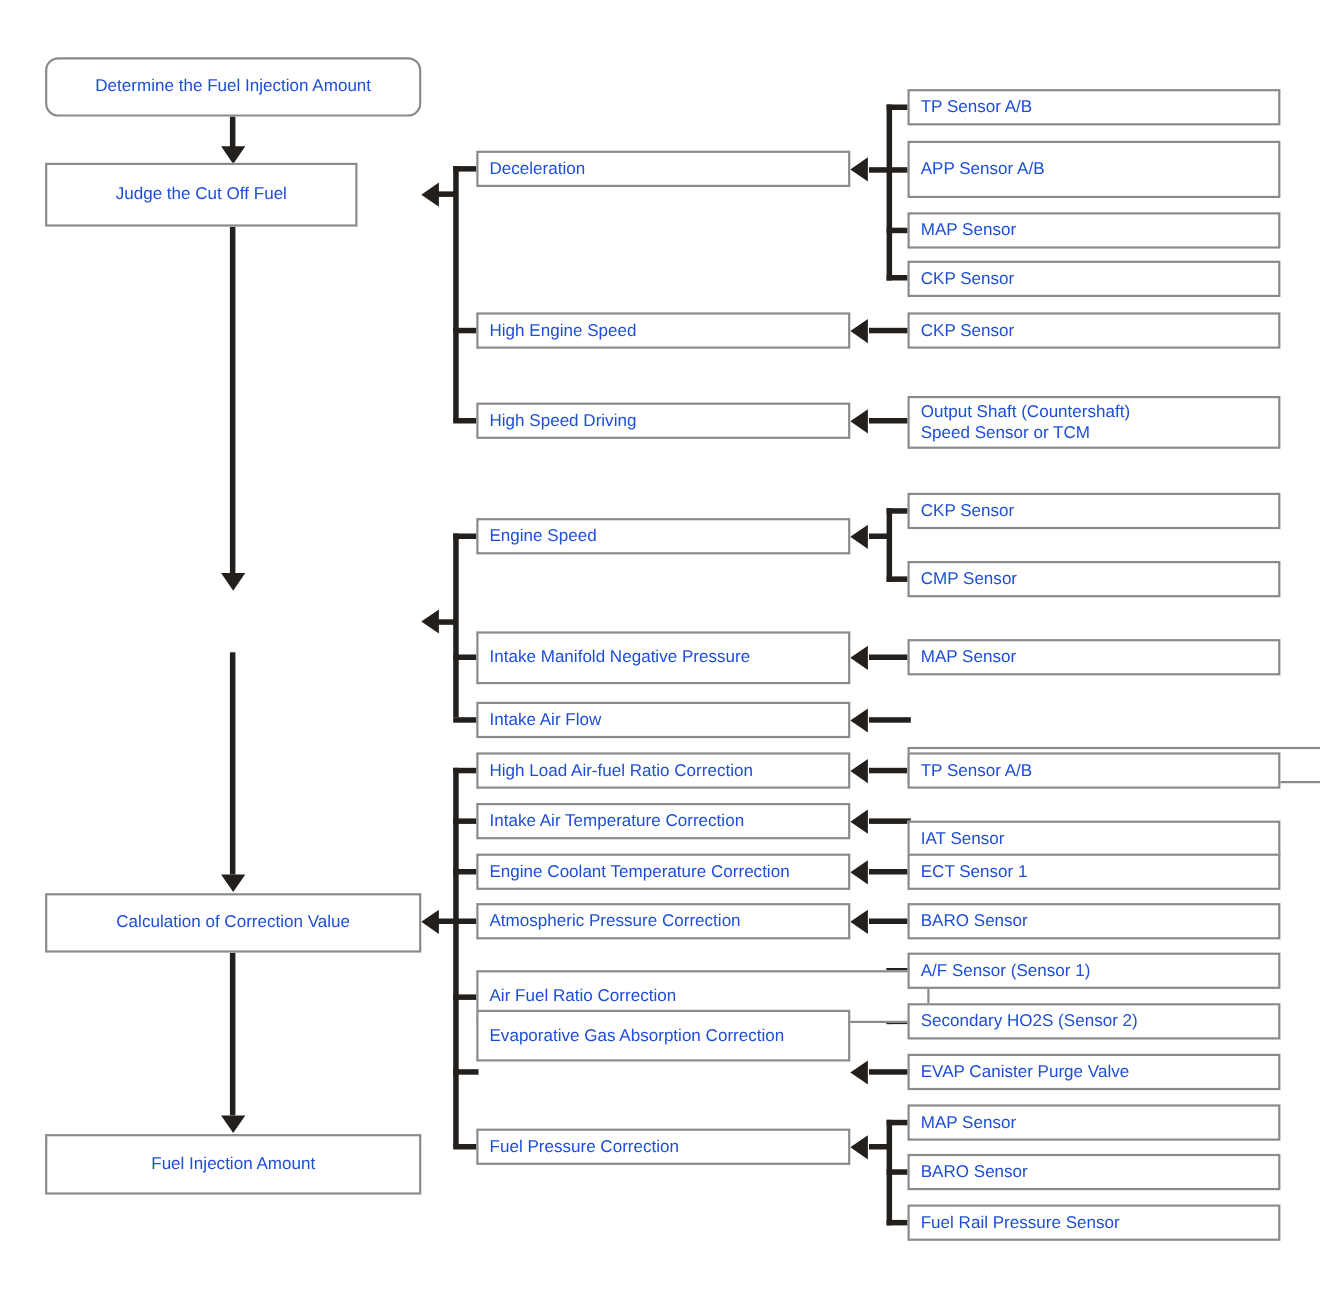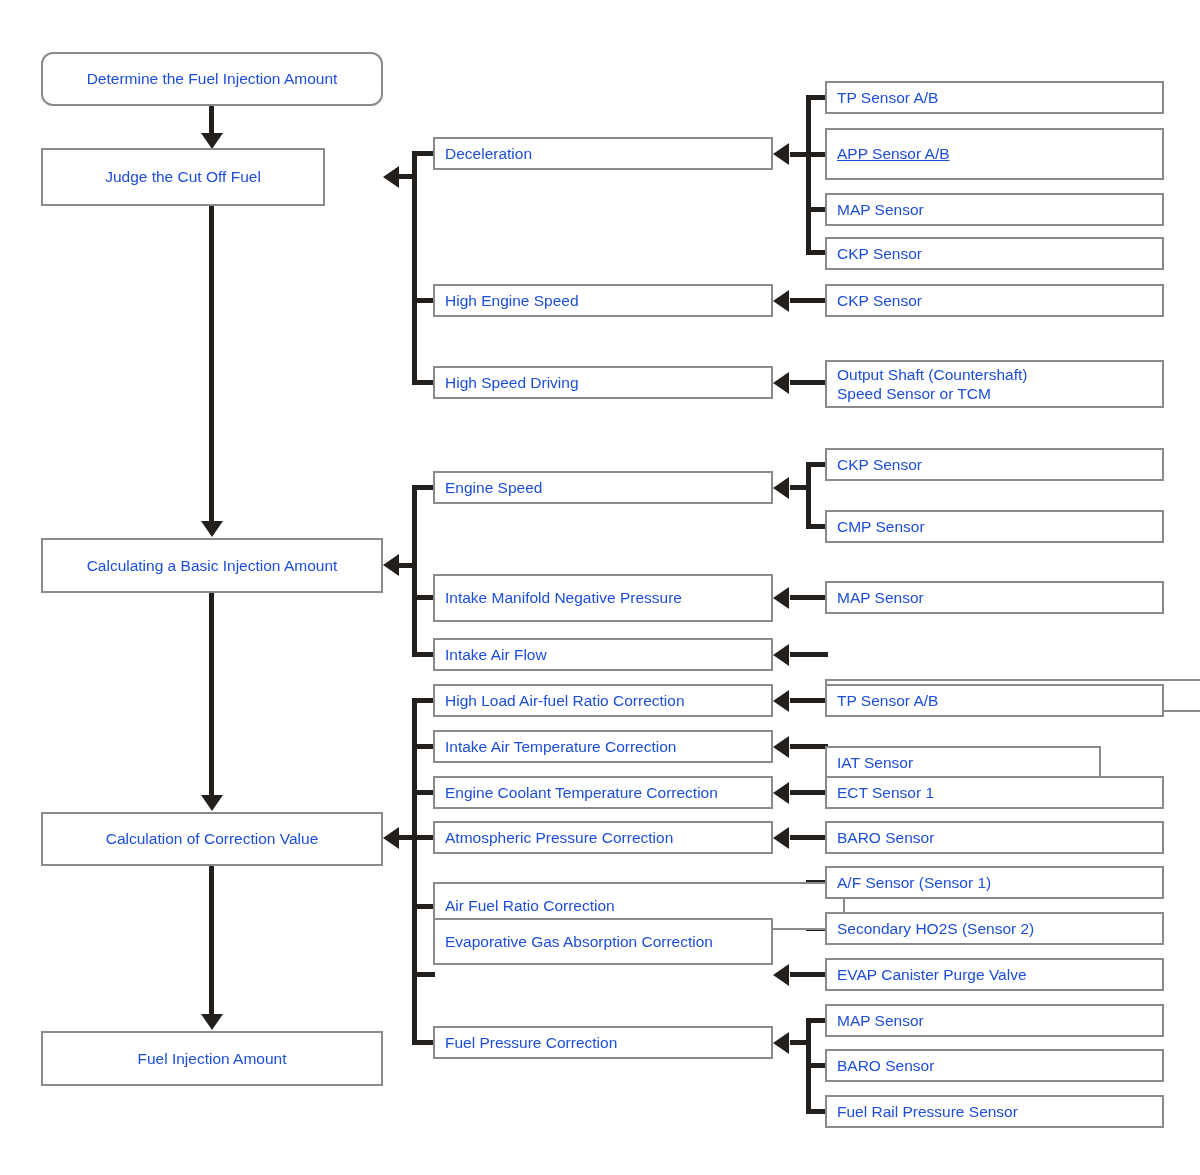--- a/index.html
+++ b/index.html
@@ -61,23 +61,20 @@
 <div id="canvas">
 
   <div class="box rounded center" style="left:41px; top:52px; width:342px; height:54px;">
     <span class="lbl">Determine the Fuel Injection Amount</span>
   </div>
 
   <div class="box center" style="left:41px; top:148px; width:284px; height:58px;">
     <span class="lbl">Judge the Cut Off Fuel</span>
   </div>
 
-  <div class="box center" style="left:41px; top:538px; width:342px; height:55px;">
-    <span class="lbl">Calculating a Basic Injection Amount</span>
-  </div>
 
   <div class="box center" style="left:41px; top:812px; width:342px; height:54px;">
     <span class="lbl">Calculation of Correction Value</span>
   </div>
 
   <div class="box center" style="left:41px; top:1031px; width:342px; height:55px;">
     <span class="lbl">Fuel Injection Amount</span>
   </div>
 
   <div class="wire v" style="left:209px; top:106px; height:30px;"></div>
@@ -105,21 +102,21 @@
   <div class="wire v" style="left:412px; top:151px; height:232px;"></div>
   <div class="wire h" style="left:412px; top:151px; width:23px;"></div>
   <div class="wire h" style="left:412px; top:298px; width:23px;"></div>
   <div class="wire h" style="left:412px; top:380px; width:23px;"></div>
   <div class="wire h" style="left:398px; top:174px; width:16px;"></div>
   <div class="arrow-left" style="left:383px; top:166px;"></div>
 
   <div class="box left" style="left:825px; top:81px; width:339px; height:33px;">
     <span class="lbl">TP Sensor A/B</span>
   </div>
-  <div class="box left" style="left:825px; top:128px; width:339px; height:52px;text-decoration:underline;">
+  <div class="box left" style="left:825px; top:128px; width:339px; height:52px;">
     <span class="lbl">APP Sensor A/B</span>
   </div>
   <div class="box left" style="left:825px; top:193px; width:339px; height:33px;">
     <span class="lbl">MAP Sensor</span>
   </div>
   <div class="box left" style="left:825px; top:237px; width:339px; height:33px;">
     <span class="lbl">CKP Sensor</span>
   </div>
 
   <div class="wire v" style="left:806px; top:95px; height:160px;"></div>
@@ -216,21 +213,21 @@
   <div class="wire h" style="left:412px; top:1040px; width:23px;"></div>
   <div class="wire h" style="left:398px; top:835px; width:16px;"></div>
   <div class="arrow-left" style="left:383px; top:827px;"></div>
 
   <div class="box left" style="left:825px; top:684px; width:339px; height:33px;">
     <span class="lbl">TP Sensor A/B</span>
   </div>
   <div class="wire h" style="left:790px; top:698px; width:38px;"></div>
   <div class="arrow-left" style="left:773px; top:690px;"></div>
 
-  <div class="box left" style="left:825px; top:746px; width:276px; height:33px;">
+  <div class="box left" style="left:825px; top:746px; width:339px; height:33px;">
     <span class="lbl">IAT Sensor</span>
   </div>
   <div class="wire h" style="left:790px; top:744px; width:38px;"></div>
   <div class="arrow-left" style="left:773px; top:736px;"></div>
 
   <div class="box left" style="left:825px; top:776px; width:339px; height:33px;">
     <span class="lbl">ECT Sensor 1</span>
   </div>
   <div class="wire h" style="left:790px; top:790px; width:38px;"></div>
   <div class="arrow-left" style="left:773px; top:782px;"></div>

